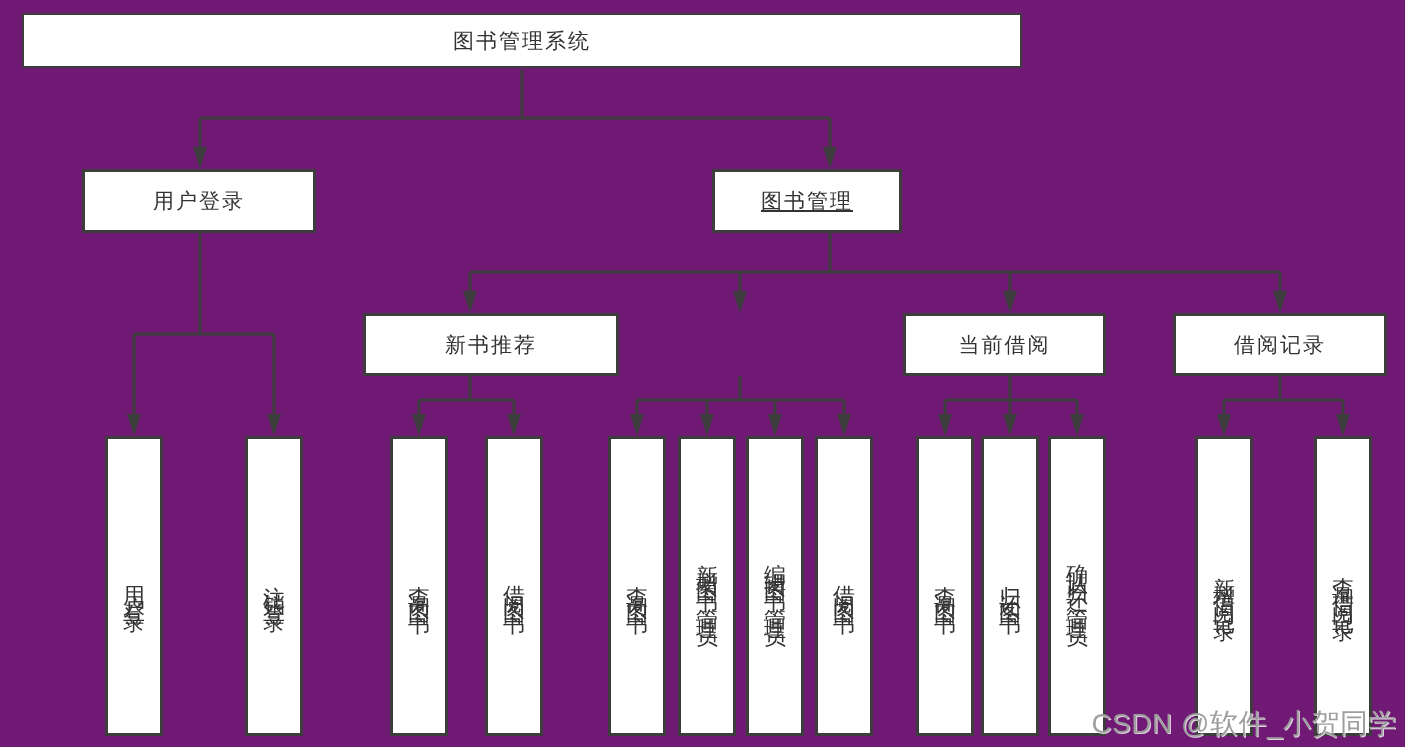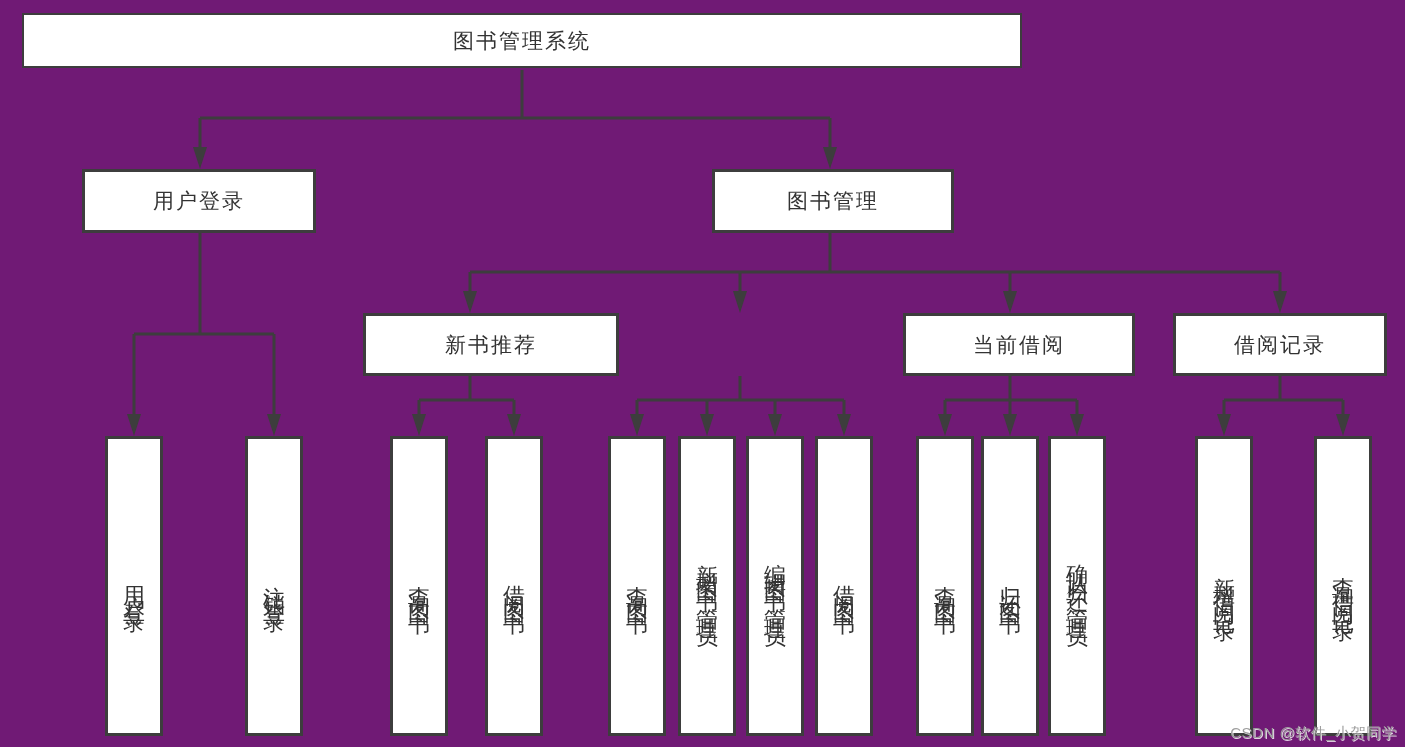--- a/index.html
+++ b/index.html
@@ -49,21 +49,21 @@
     font-size: 22px;
     letter-spacing: 9px;
     line-height: 1;
     color: #333333;
     white-space: nowrap;
   }
   .watermark {
     position: absolute;
     right: 8px;
     bottom: 4px;
-    font-size: 15px;
+    font-size: 28px;
     color: #9e9e9e;
     letter-spacing: 0.5px;
     z-index: 3;
     white-space: nowrap;
     text-shadow: 1px 1px 0 rgba(255,255,255,0.8);
   }
 </style>
 </head>
 <body>
 
@@ -102,28 +102,28 @@
     </g>
   </svg>
 
   <div class="node root" style="left:22px; top:13px; width:1000px; height:55px;">
     <span class="hlabel">图书管理系统</span>
   </div>
 
   <div class="node" style="left:82px; top:169px; width:234px; height:64px;">
     <span class="hlabel">用户登录</span>
   </div>
-  <div class="node" style="left:712px; top:169px; width:242px; height:64px;">
+  <div class="node" style="left:712px; top:169px; width:190px; height:64px;text-decoration:underline;">
     <span class="hlabel">图书管理</span>
   </div>
 
   <div class="node" style="left:363px; top:313px; width:256px; height:63px;">
     <span class="hlabel">新书推荐</span>
   </div>
-  <div class="node" style="left:903px; top:313px; width:232px; height:63px;">
+  <div class="node" style="left:903px; top:313px; width:203px; height:63px;">
     <span class="hlabel">当前借阅</span>
   </div>
   <div class="node" style="left:1173px; top:313px; width:214px; height:63px;">
     <span class="hlabel">借阅记录</span>
   </div>
 
   <div class="node" style="left:105px; top:436px; width:58px; height:300px;">
     <span class="vlabel">用户登录</span>
   </div>
   <div class="node" style="left:245px; top:436px; width:58px; height:300px;">

